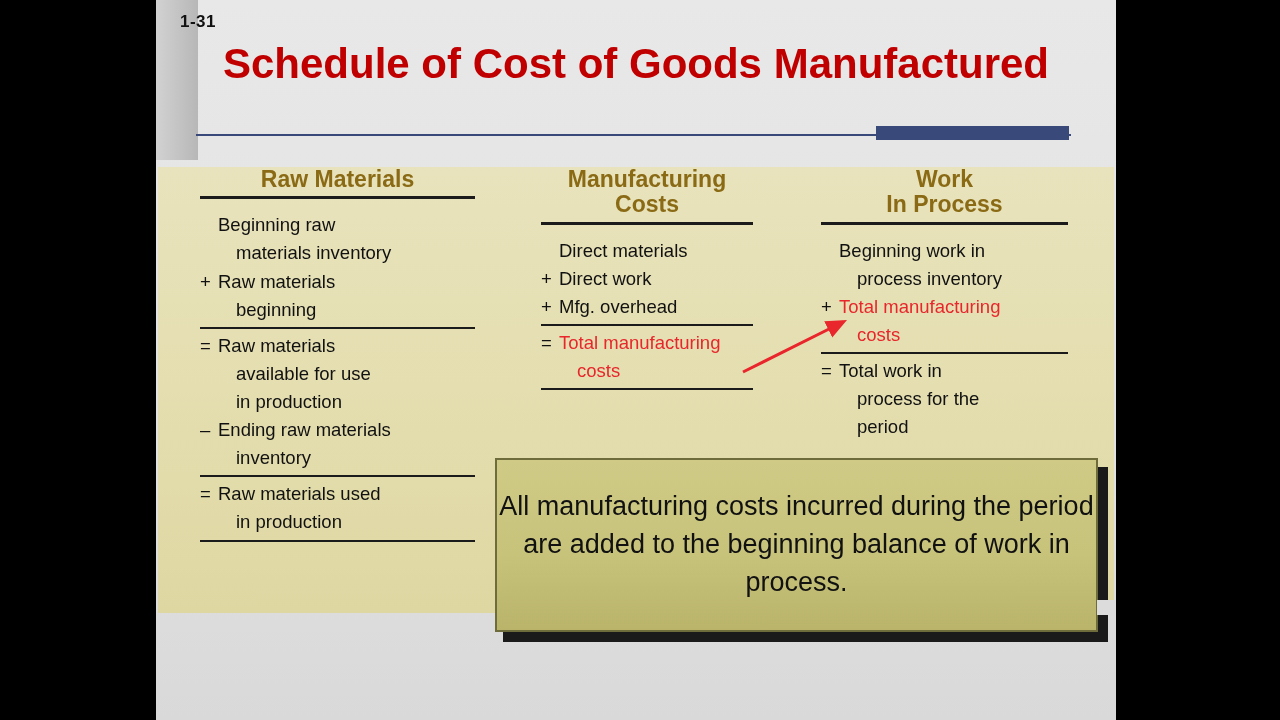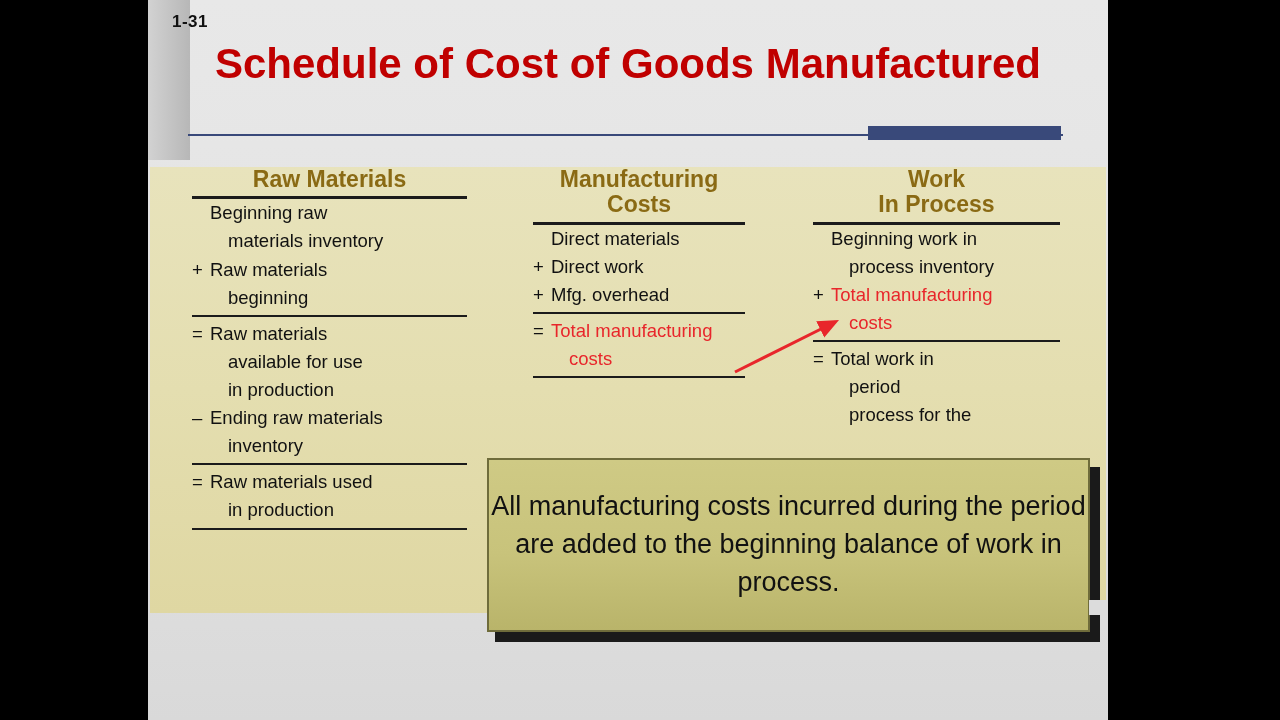--- a/index.html
+++ b/index.html
@@ -7,21 +7,21 @@
     padding: 0;
     background: #000;
     width: 1280px;
     height: 720px;
     overflow: hidden;
     font-family: "Liberation Sans", sans-serif;
   }
 
   #slide {
     position: absolute;
-    left: 148px;
+    left: 156px;
     top: 0;
     width: 960px;
     height: 720px;
     background: linear-gradient(to bottom, #e8e8e8 0%, #e2e2e2 60%, #d9d9d9 100%);
   }
 
   
   #left-band {
     position: absolute;
     left: 0;
@@ -94,20 +94,21 @@
     line-height: 1.1;
   }
 
   .head-rule {
     height: 3px;
     background: #1b1b1b;
     margin-top: 4px;
   }
 
   .lines {
+    margin-top: 12px;
     font-size: 18.5px;
     color: #111;
     line-height: 1.52;
   }
 
   .line {
     display: flex;
     align-items: flex-start;
   }
 
@@ -320,25 +321,25 @@
             <span class="op"></span>
             <span class="txt indent red">costs</span>
           </div>
         <div class="rule"></div>
         <div class="line">
             <span class="op">=</span>
             <span class="txt">Total work in</span>
           </div>
         <div class="line">
             <span class="op"></span>
+            <span class="txt indent">process for the</span>
+          </div>
+        <div class="line">
+            <span class="op"></span>
             <span class="txt indent">period</span>
-          </div>
-        <div class="line">
-            <span class="op"></span>
-            <span class="txt indent">process for the</span>
           </div>
       </div>
     </div>
 
     <svg id="arrow-svg" viewBox="0 0 120 60">
       <defs>
         <marker id="ah" markerWidth="7" markerHeight="7" refX="5.5" refY="3" orient="auto">
           <path d="M0,0 L7,3 L0,6 z" fill="#E8262B"></path>
         </marker>
       </defs>

